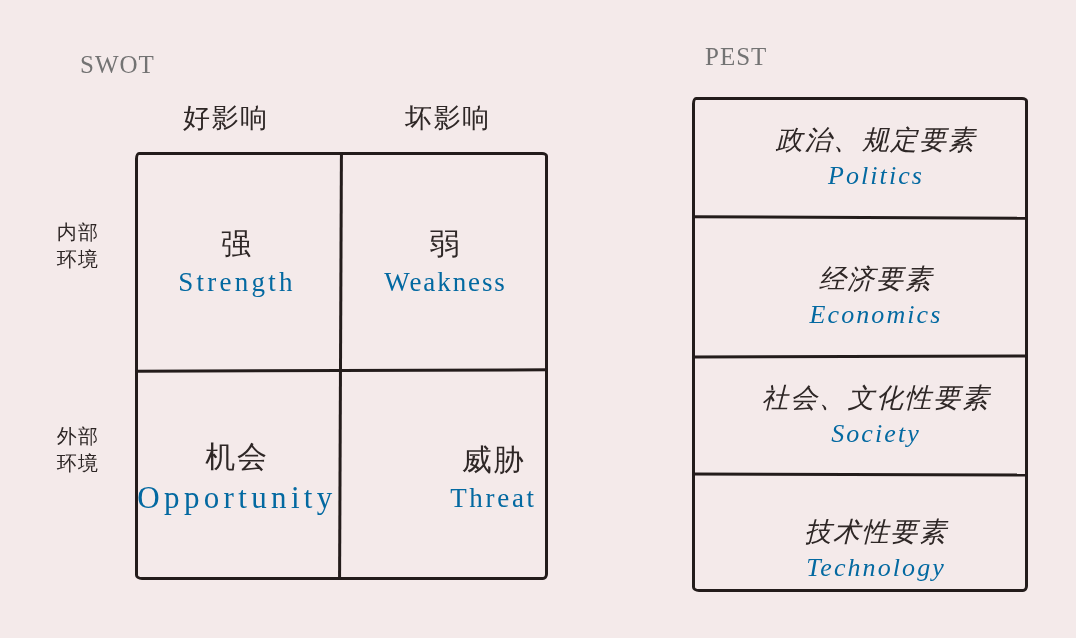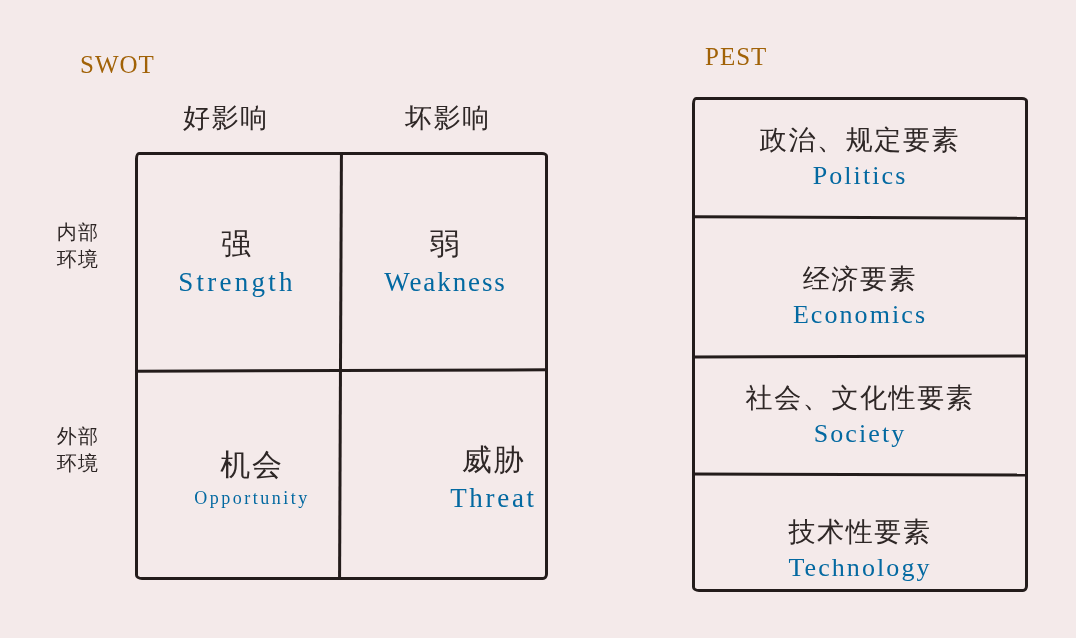--- a/index.html
+++ b/index.html
@@ -32,21 +32,21 @@
   }
   .en {
     color: #0369a1;
     font-family: "Liberation Serif", "DejaVu Serif", serif;
     white-space: nowrap;
   }
 
   
   .section-title {
     position: absolute;
-    color: #a16207;
+    color: #737373;
     font-family: "Liberation Serif", "DejaVu Serif", serif;
     font-size: 25px;
     letter-spacing: 0.04em;
   }
   #swot-title { left: 80px;  top: 51px; }
   #pest-title { left: 705px; top: 43px; }
 
   
   .col-head {
     position: absolute;
@@ -108,45 +108,46 @@
     flex-direction: column;
     align-items: center;
     justify-content: center;
     text-align: center;
   }
   .quad .cn { font-size: 30px; margin-bottom: 2px; }
   .quad .en { font-size: 27px; letter-spacing: 0.07em; }
 
   #quad-strength    { left: 0px;   top: 0px;   width: 204px; height: 217px; }
   #quad-weakness    { left: 208px; top: 0px;   width: 205px; height: 217px; }
-  #quad-opportunity { left: 0px;   top: 221px; width: 204px; height: 207px; padding-left: 15px; }
+  #quad-opportunity { left: 0px;   top: 221px; width: 204px; height: 207px; }
   #quad-threat      { left: 208px; top: 221px; width: 205px; height: 207px; margin-left: 48px; }
 
   #quad-strength .en    { letter-spacing: 0.12em; }
-  #quad-opportunity .en { letter-spacing: 0.14em; font-size: 18px; }
+  #quad-opportunity .en { letter-spacing: 0.14em; font-size: 31px; }
   #quad-threat .en      { letter-spacing: 0.10em; }
 
   
   #pest-box {
     position: absolute;
     left: 692px;
     top: 97px;
     width: 336px;
     height: 495px;
   }
   .pest-row {
     position: absolute;
-    left: 0;
+    left: 16px;
     width: 336px;
     display: flex;
     flex-direction: column;
     align-items: center;
     justify-content: center;
     text-align: center;
     box-sizing: border-box;
+    font-style: italic;
   }
   .pest-row .cn { font-size: 27px; margin-bottom: 3px; }
   .pest-row .en { font-size: 26px; letter-spacing: 0.08em; }
 
   #pest-row-0 { top: 0px;   height: 119px; }
   #pest-row-1 { top: 119px; height: 158px; justify-content: center; }
   #pest-row-2 { top: 258px; height: 118px; }
   #pest-row-3 { top: 376px; height: 151px; }
 
   .pest-divider {

